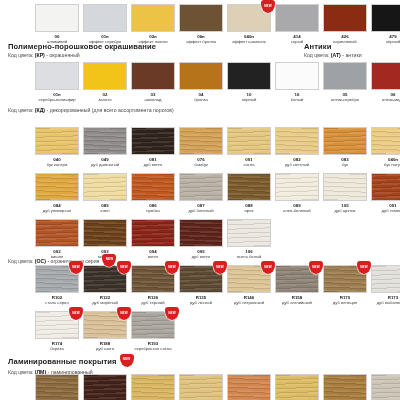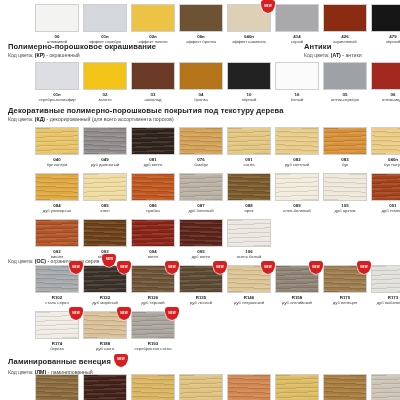--- a/index.html
+++ b/index.html
@@ -185,21 +185,20 @@
       <div class="cell">
         <div class="sw" style="background: rgb(163, 40, 32);"></div>
         <div class="lab">
           <span class="code">06</span>
           <span class="nm">антик-медь</span>
         </div>
       </div>
     </div>
 
   <div class="sec" style="top:106px;">
-    <div class="sec-title">Декоративные полимерно-порошковые покрытия под текстуру дерева</div>
     <div class="sec-sub"><span>Код цвета: </span><b>(КД)</b><span> - декорированный (для всего ассортимента порогов)</span></div>
   </div>
 
   <div class="row" id="r2" style="top:127px;left:33px;">
       <div class="cell">
         <div class="sw" style="background: repeating-linear-gradient(178deg, rgba(0, 0, 0, 0.11) 0px, rgba(0, 0, 0, 0.11) 1px, rgba(255, 255, 255, 0.1) 1px, rgba(255, 255, 255, 0.1) 2.6px, rgba(0, 0, 0, 0) 2.6px, rgba(0, 0, 0, 0) 4.4px), rgb(232, 196, 105);"></div>
         <div class="lab">
           <span class="code">040</span>
           <span class="nm">бук кантри</span>
         </div>
@@ -472,21 +471,21 @@
           </div>
         </div>
         <div class="lab">
           <span class="code">R193</span>
           <span class="nm">серебристая сосна</span>
         </div>
       </div>
     </div>
 
   <div class="sec" style="top:355px;">
-    <div class="sec-title"><span>Ламинированные венеция</span><span class="badge inline">
+    <div class="sec-title"><span>Ламинированные покрытия</span><span class="badge inline">
           <span>NEW</span>
         </span></div>
     <div class="sec-sub"><span>Код цвета: </span><b>(ЛМ)</b><span> - ламинированный</span></div>
   </div>
 
   <div class="row" id="r7" style="top:374px;left:33px;">
       <div class="cell">
         <div class="sw" style="background: repeating-linear-gradient(2deg, rgba(0, 0, 0, 0.11) 0px, rgba(0, 0, 0, 0.11) 1px, rgba(255, 255, 255, 0.1) 1px, rgba(255, 255, 255, 0.1) 2.6px, rgba(0, 0, 0, 0) 2.6px, rgba(0, 0, 0, 0) 4.4px), rgb(138, 106, 60);"></div>
       </div>
       <div class="cell">

